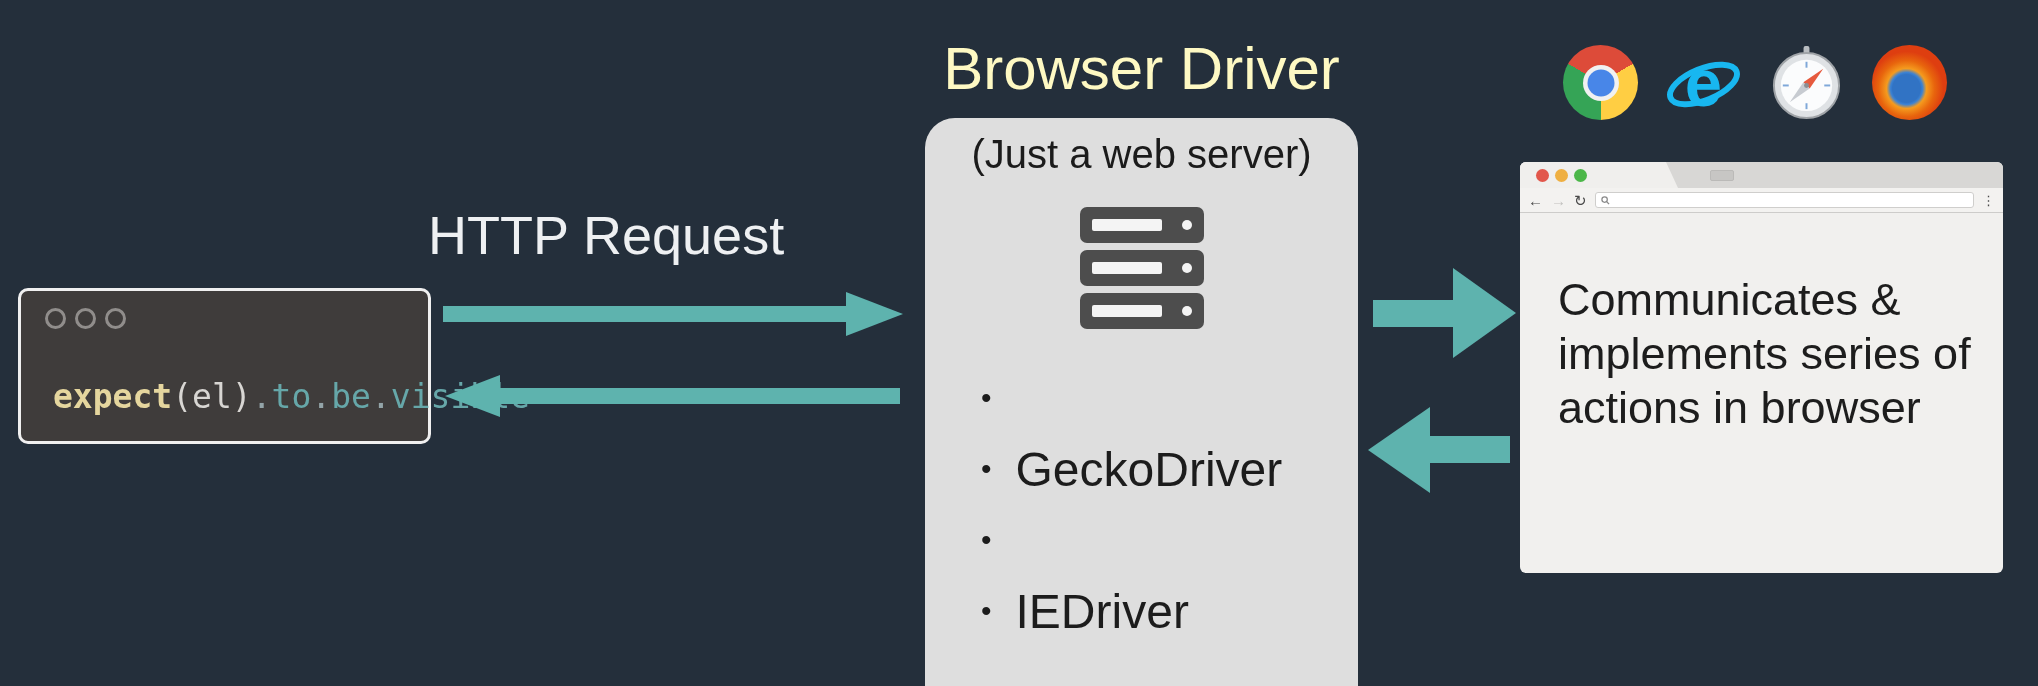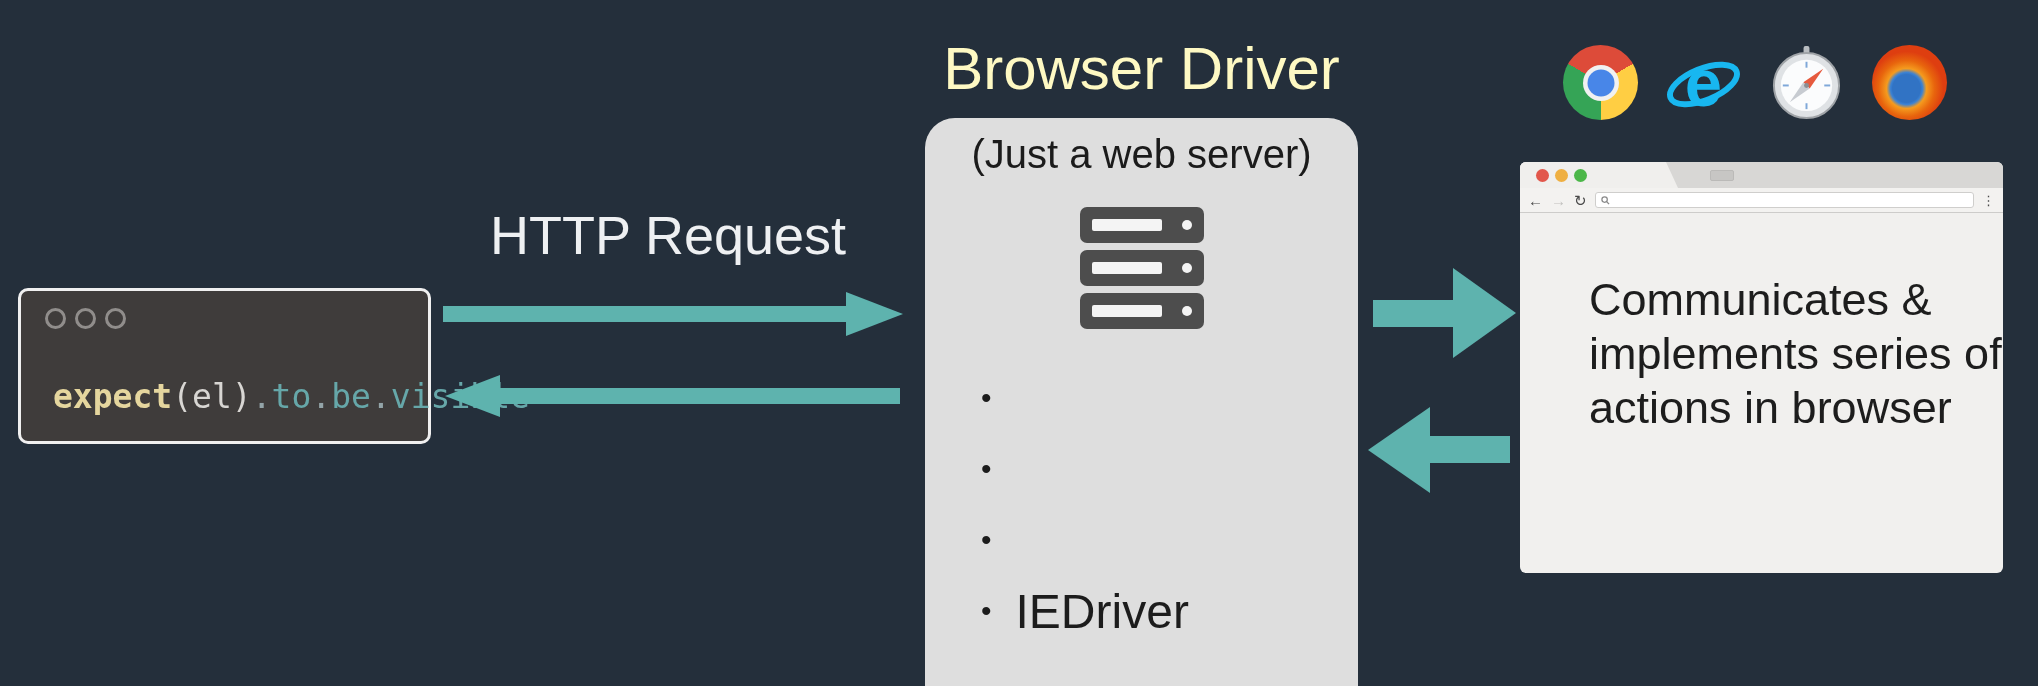--- a/index.html
+++ b/index.html
@@ -12,21 +12,21 @@
   .traffic-dots{position:absolute;left:24px;top:17px;display:flex;gap:9px;}
   .traffic-dot{width:21px;height:21px;border:3px solid #908D8B;border-radius:50%;box-sizing:border-box;}
   .code-line{position:absolute;left:32px;top:86px;font-family:"DejaVu Sans Mono",monospace;
     font-size:33px;white-space:nowrap;}
   .tok-fn{color:#E5D69E;font-weight:bold;}
   .tok-plain{color:#D8D6D3;}
   .tok-dot{color:#93A4A8;}
   .tok-word{color:#66A7A9;}
 
   
-  .http-label{position:absolute;width:480px;text-align:center;color:#EEF0F2;font-size:54px;white-space:nowrap;}
+  .http-label{position:absolute;width:480px;color:#EEF0F2;font-size:54px;white-space:nowrap;}
   .request-label{left:428px;top:204px;}
   .response-label{left:422px;top:434px;}
 
   
   .arrow-tail{position:absolute;background:#5EB3AE;}
   .arrow-head{position:absolute;width:0;height:0;}
   #req-tail{left:443px;top:306px;width:403px;height:16px;}
   #req-head{left:846px;top:292px;border-top:22px solid transparent;border-bottom:22px solid transparent;border-left:57px solid #5EB3AE;}
   #res-head{left:445px;top:375px;border-top:21px solid transparent;border-bottom:21px solid transparent;border-right:55px solid #5EB3AE;}
   #res-tail{left:500px;top:388px;width:400px;height:16px;}
@@ -74,21 +74,21 @@
   .dot-green{background:#4CB749;}
   .newtab-pill{position:absolute;left:190px;top:8px;width:24px;height:11px;background:#C7C6C4;
     border:1px solid #BBBAB8;border-radius:2px;box-sizing:border-box;}
   .toolbar{display:flex;align-items:center;height:25px;background:#F3F2F0;
     border-bottom:1px solid #CDCCCA;padding:0 8px;gap:8px;box-sizing:border-box;}
   .nav-glyph{font-size:15px;color:#4A4A4A;line-height:1;}
   .nav-glyph.disabled{color:#C2C1BF;}
   .url-bar{flex:1;height:16px;background:#FFFFFF;border:1px solid #CFCECC;border-radius:3px;
     display:flex;align-items:center;padding-left:5px;gap:3px;box-sizing:border-box;}
   .kebab{font-size:13px;color:#4A4A4A;line-height:1;}
-  .win-content{padding:60px 0 0 38px;font-size:45px;line-height:54px;color:#1D1D1D;white-space:pre-line;margin-left:31px;}
+  .win-content{padding:60px 0 0 38px;font-size:45px;line-height:54px;color:#1D1D1D;white-space:pre-line;}
 </style>
 </head>
 <body>
 
 <div id="stage">
 
   <div class="code-window">
     <div class="traffic-dots">
       <span class="traffic-dot"></span>
       <span class="traffic-dot"></span>
@@ -120,20 +120,21 @@
           <span class="server-slot"></span>
           <span class="server-dot"></span>
         </div>
     </div>
     <ul class="driver-list">
       <li class="driver-item">
           <span class="bullet">•</span>
         </li>
       <li class="driver-item">
           <span class="bullet">•</span>
+          <span>GeckoDriver</span>
         </li>
       <li class="driver-item">
           <span class="bullet">•</span>
         </li>
       <li class="driver-item">
           <span class="bullet">•</span>
           <span>IEDriver</span>
         </li>
     </ul>
   </div>

